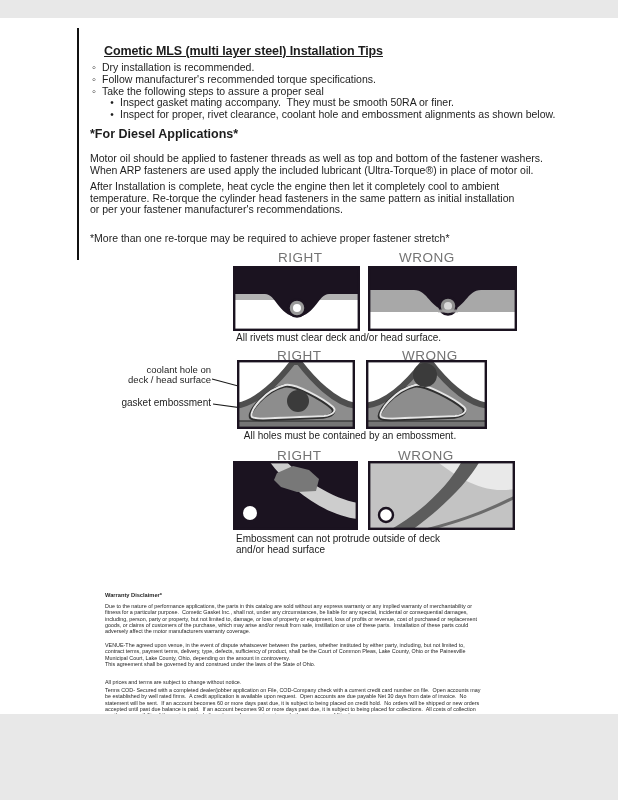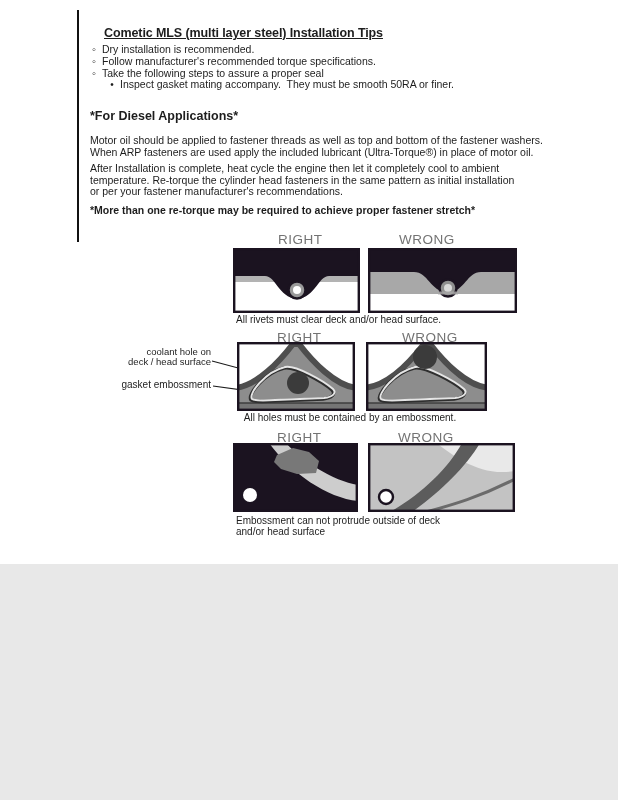--- a/index.html
+++ b/index.html
@@ -1,29 +1,29 @@
 <!DOCTYPE html>
 <html><head>
 <meta charset="utf-8">
 <style>
   html,body{margin:0;padding:0;background:#e8e8e8;}
-  .page{position:relative;width:618px;height:564px;background:#ffffff;overflow:hidden;
-        font-family:"Liberation Sans",sans-serif;color:#1d1d1d;}
+  .page{position:relative;width:618px;height:696px;background:#ffffff;overflow:hidden;
+        font-family:"Liberation Sans",sans-serif;color:#1d1d1d;margin-top:18px;}
   .vrule{position:absolute;left:77px;top:10px;width:2px;height:232px;background:#111;}
   .doc-title{position:absolute;left:104px;top:26px;margin:0;font-size:12.5px;font-weight:bold;
              text-decoration:underline;letter-spacing:-0.1px;white-space:pre;}
   .bullets{position:absolute;left:90px;top:44px;font-size:10.5px;}
   .b{display:flex;gap:4px;line-height:11.8px;white-space:pre;}
   .b.sub{margin-left:18px;}
   .m{width:8px;flex:0 0 auto;text-align:center;}
   .m-hollow::before{content:"◦";font-size:11px;}
   .m-solid::before{content:"•";font-size:10px;}
   .diesel-h{position:absolute;left:90px;top:109px;margin:0;font-size:12.5px;font-weight:bold;white-space:pre;}
   .bodytext{position:absolute;left:90px;margin:0;font-size:10.5px;line-height:11.6px;white-space:pre;}
-  .p-d1{top:135px;} .p-d2{top:163px;} .p-d3{top:205px;font-weight:bold;}
+  .p-d1{top:135px;} .p-d2{top:163px;} .p-d3{top:215px;}
   .dg-label{position:absolute;font-size:13.5px;letter-spacing:0.5px;color:#737373;white-space:pre;}
   .r1R{left:278px;top:232px;} .r1W{left:399px;top:232px;}
   .r2R{left:277px;top:330px;} .r2W{left:402px;top:330px;}
   .r3R{left:277px;top:430px;} .r3W{left:398px;top:430px;}
   .panel{position:absolute;display:block;}
   .p1L{left:233px;top:248px;} .p1R{left:368px;top:248px;}
   .p2L{left:237px;top:342px;} .p2R{left:366px;top:342px;}
   .p3L{left:233px;top:443px;} .p3R{left:368px;top:443px;}
   .caption{position:absolute;margin:0;font-size:10px;font-weight:normal;line-height:10.5px;white-space:pre;}
   .cap1{left:236px;top:315px;}
@@ -58,20 +58,24 @@
       <span class="m m-hollow"></span>
       <span>Follow manufacturer's recommended torque specifications.</span>
     </div>
     <div class="b">
       <span class="m m-hollow"></span>
       <span>Take the following steps to assure a proper seal</span>
     </div>
     <div class="b sub">
       <span class="m m-solid"></span>
       <span>Inspect gasket mating accompany.  They must be smooth 50RA or finer.</span>
+    </div>
+    <div class="b sub">
+      <span class="m m-solid"></span>
+      <span>Inspect for proper, rivet clearance, coolant hole and embossment alignments as shown below.</span>
     </div>
   </div>
 
   <h2 class="diesel-h">*For Diesel Applications*</h2>
   <p class="bodytext p-d1">Motor oil should be applied to fastener threads as well as top and bottom of the fastener washers.
 When ARP fasteners are used apply the included lubricant (Ultra-Torque®) in place of motor oil.</p>
   <p class="bodytext p-d2">After Installation is complete, heat cycle the engine then let it completely cool to ambient
 temperature. Re-torque the cylinder head fasteners in the same pattern as initial installation
 or per your fastener manufacturer's recommendations.</p>
   <p class="bodytext p-d3">*More than one re-torque may be required to achieve proper fastener stretch*</p>

